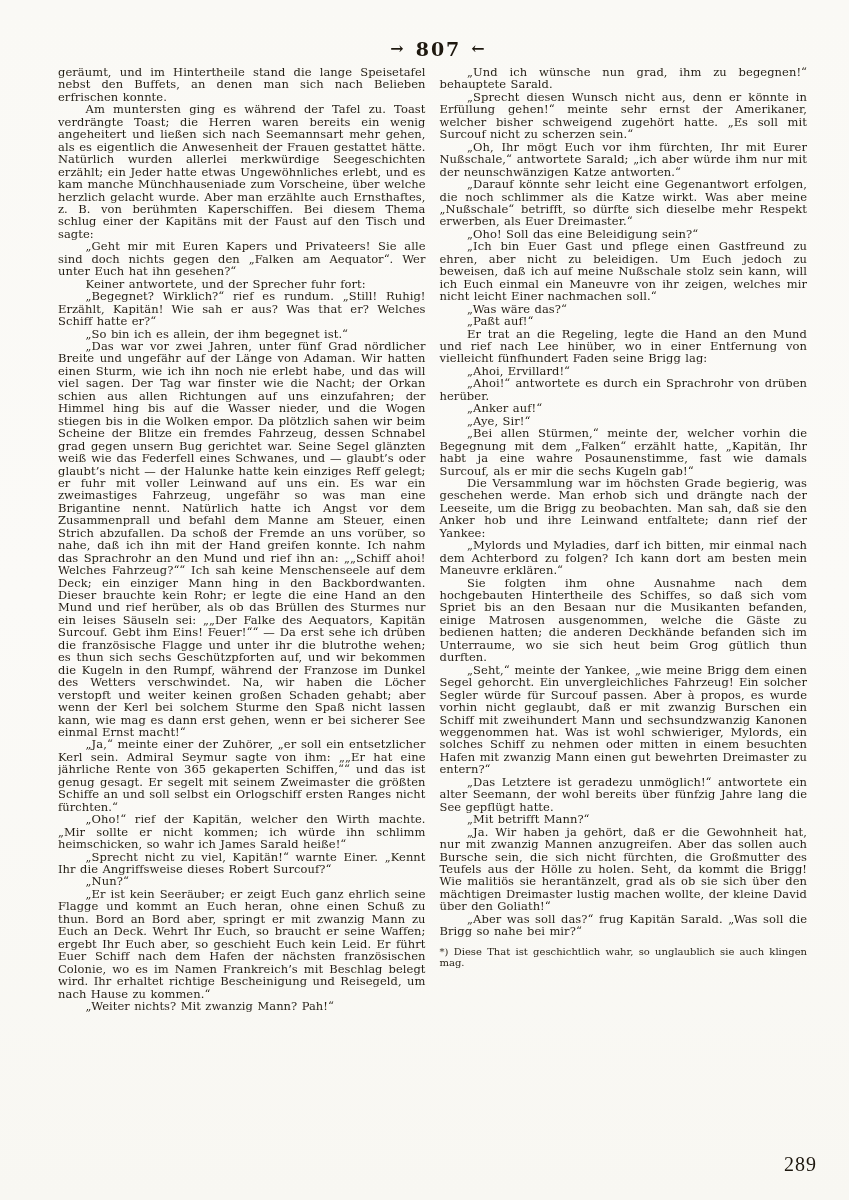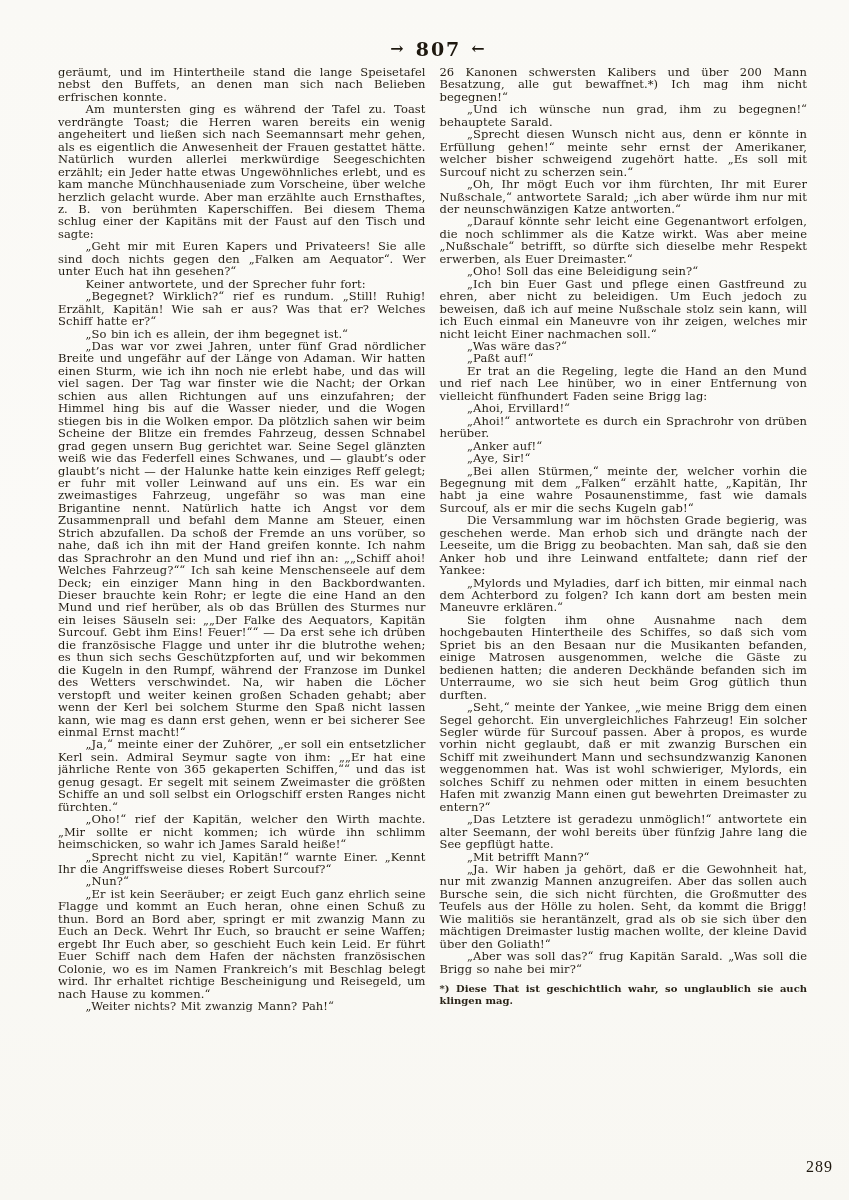--- a/index.html
+++ b/index.html
@@ -62,29 +62,29 @@
     letter-spacing: 0.005em;
     color: #241e14;
   }
   .para.noindent {
     text-indent: 0;
   }
   .footnote {
     margin: 8px 0 0 0;
     font-size: 10px;
     line-height: 11.5px;
-    font-weight: bold;
+    font-weight: normal;
     text-align: justify;
     color: #2a2418;
   }
   .page-number {
     position: absolute;
-    right: 44px;
+    right: 60px;
     bottom: 24px;
-    font-size: 16px;
+    font-size: 20px;
     font-weight: normal;
     letter-spacing: 1px;
     color: #1e180f;
     font-family: "Liberation Serif", "DejaVu Serif", serif;
   }
 </style>
 </head>
 <body>
 
 <div class="page">
@@ -104,21 +104,20 @@
         <p class="para">„Das war vor zwei Jahren, unter fünf Grad nördlicher Breite und ungefähr auf der Länge von Adaman. Wir hatten einen Sturm, wie ich ihn noch nie erlebt habe, und das will viel sagen. Der Tag war finster wie die Nacht; der Orkan schien aus allen Richtungen auf uns einzufahren; der Himmel hing bis auf die Wasser nieder, und die Wogen stiegen bis in die Wolken empor. Da plötzlich sahen wir beim Scheine der Blitze ein fremdes Fahrzeug, dessen Schnabel grad gegen unsern Bug gerichtet war. Seine Segel glänzten weiß wie das Federfell eines Schwanes, und — glaubt’s oder glaubt’s nicht — der Halunke hatte kein einziges Reff gelegt; er fuhr mit voller Leinwand auf uns ein. Es war ein zweimastiges Fahrzeug, ungefähr so was man eine Brigantine nennt. Natürlich hatte ich Angst vor dem Zusammenprall und befahl dem Manne am Steuer, einen Strich abzufallen. Da schoß der Fremde an uns vorüber, so nahe, daß ich ihn mit der Hand greifen konnte. Ich nahm das Sprachrohr an den Mund und rief ihn an: „„Schiff ahoi! Welches Fahrzeug?““ Ich sah keine Menschenseele auf dem Deck; ein einziger Mann hing in den Backbordwanten. Dieser brauchte kein Rohr; er legte die eine Hand an den Mund und rief herüber, als ob das Brüllen des Sturmes nur ein leises Säuseln sei: „„Der Falke des Aequators, Kapitän Surcouf. Gebt ihm Eins! Feuer!““ — Da erst sehe ich drüben die französische Flagge und unter ihr die blutrothe wehen; es thun sich sechs Geschützpforten auf, und wir bekommen die Kugeln in den Rumpf, während der Franzose im Dunkel des Wetters verschwindet. Na, wir haben die Löcher verstopft und weiter keinen großen Schaden gehabt; aber wenn der Kerl bei solchem Sturme den Spaß nicht lassen kann, wie mag es dann erst gehen, wenn er bei sicherer See einmal Ernst macht!“</p>
         <p class="para">„Ja,“ meinte einer der Zuhörer, „er soll ein entsetzlicher Kerl sein. Admiral Seymur sagte von ihm: „„Er hat eine jährliche Rente von 365 gekaperten Schiffen,““ und das ist genug gesagt. Er segelt mit seinem Zweimaster die größten Schiffe an und soll selbst ein Orlogschiff ersten Ranges nicht fürchten.“</p>
         <p class="para">„Oho!“ rief der Kapitän, welcher den Wirth machte. „Mir sollte er nicht kommen; ich würde ihn schlimm heimschicken, so wahr ich James Sarald heiße!“</p>
         <p class="para">„Sprecht nicht zu viel, Kapitän!“ warnte Einer. „Kennt Ihr die Angriffsweise dieses Robert Surcouf?“</p>
         <p class="para">„Nun?“</p>
         <p class="para">„Er ist kein Seeräuber; er zeigt Euch ganz ehrlich seine Flagge und kommt an Euch heran, ohne einen Schuß zu thun. Bord an Bord aber, springt er mit zwanzig Mann zu Euch an Deck. Wehrt Ihr Euch, so braucht er seine Waffen; ergebt Ihr Euch aber, so geschieht Euch kein Leid. Er führt Euer Schiff nach dem Hafen der nächsten französischen Colonie, wo es im Namen Frankreich’s mit Beschlag belegt wird. Ihr erhaltet richtige Bescheinigung und Reisegeld, um nach Hause zu kommen.“</p>
         <p class="para">„Weiter nichts? Mit zwanzig Mann? Pah!“</p>
       </div>
     <div class="column">
       <div>
-          <p class="para noindent">26 Kanonen schwersten Kalibers und über 200 Mann Besatzung, alle gut bewaffnet.*) Ich mag ihm nicht begegnen!“</p>
           <p class="para">„Und ich wünsche nun grad, ihm zu begegnen!“ behauptete Sarald.</p>
           <p class="para">„Sprecht diesen Wunsch nicht aus, denn er könnte in Erfüllung gehen!“ meinte sehr ernst der Amerikaner, welcher bisher schweigend zugehört hatte. „Es soll mit Surcouf nicht zu scherzen sein.“</p>
           <p class="para">„Oh, Ihr mögt Euch vor ihm fürchten, Ihr mit Eurer Nußschale,“ antwortete Sarald; „ich aber würde ihm nur mit der neunschwänzigen Katze antworten.“</p>
           <p class="para">„Darauf könnte sehr leicht eine Gegenantwort erfolgen, die noch schlimmer als die Katze wirkt. Was aber meine „Nußschale“ betrifft, so dürfte sich dieselbe mehr Respekt erwerben, als Euer Dreimaster.“</p>
           <p class="para">„Oho! Soll das eine Beleidigung sein?“</p>
           <p class="para">„Ich bin Euer Gast und pflege einen Gastfreund zu ehren, aber nicht zu beleidigen. Um Euch jedoch zu beweisen, daß ich auf meine Nußschale stolz sein kann, will ich Euch einmal ein Maneuvre von ihr zeigen, welches mir nicht leicht Einer nachmachen soll.“</p>
           <p class="para">„Was wäre das?“</p>
           <p class="para">„Paßt auf!“</p>
           <p class="para">Er trat an die Regeling, legte die Hand an den Mund und rief nach Lee hinüber, wo in einer Entfernung von vielleicht fünfhundert Faden seine Brigg lag:</p>
           <p class="para">„Ahoi, Ervillard!“</p>

